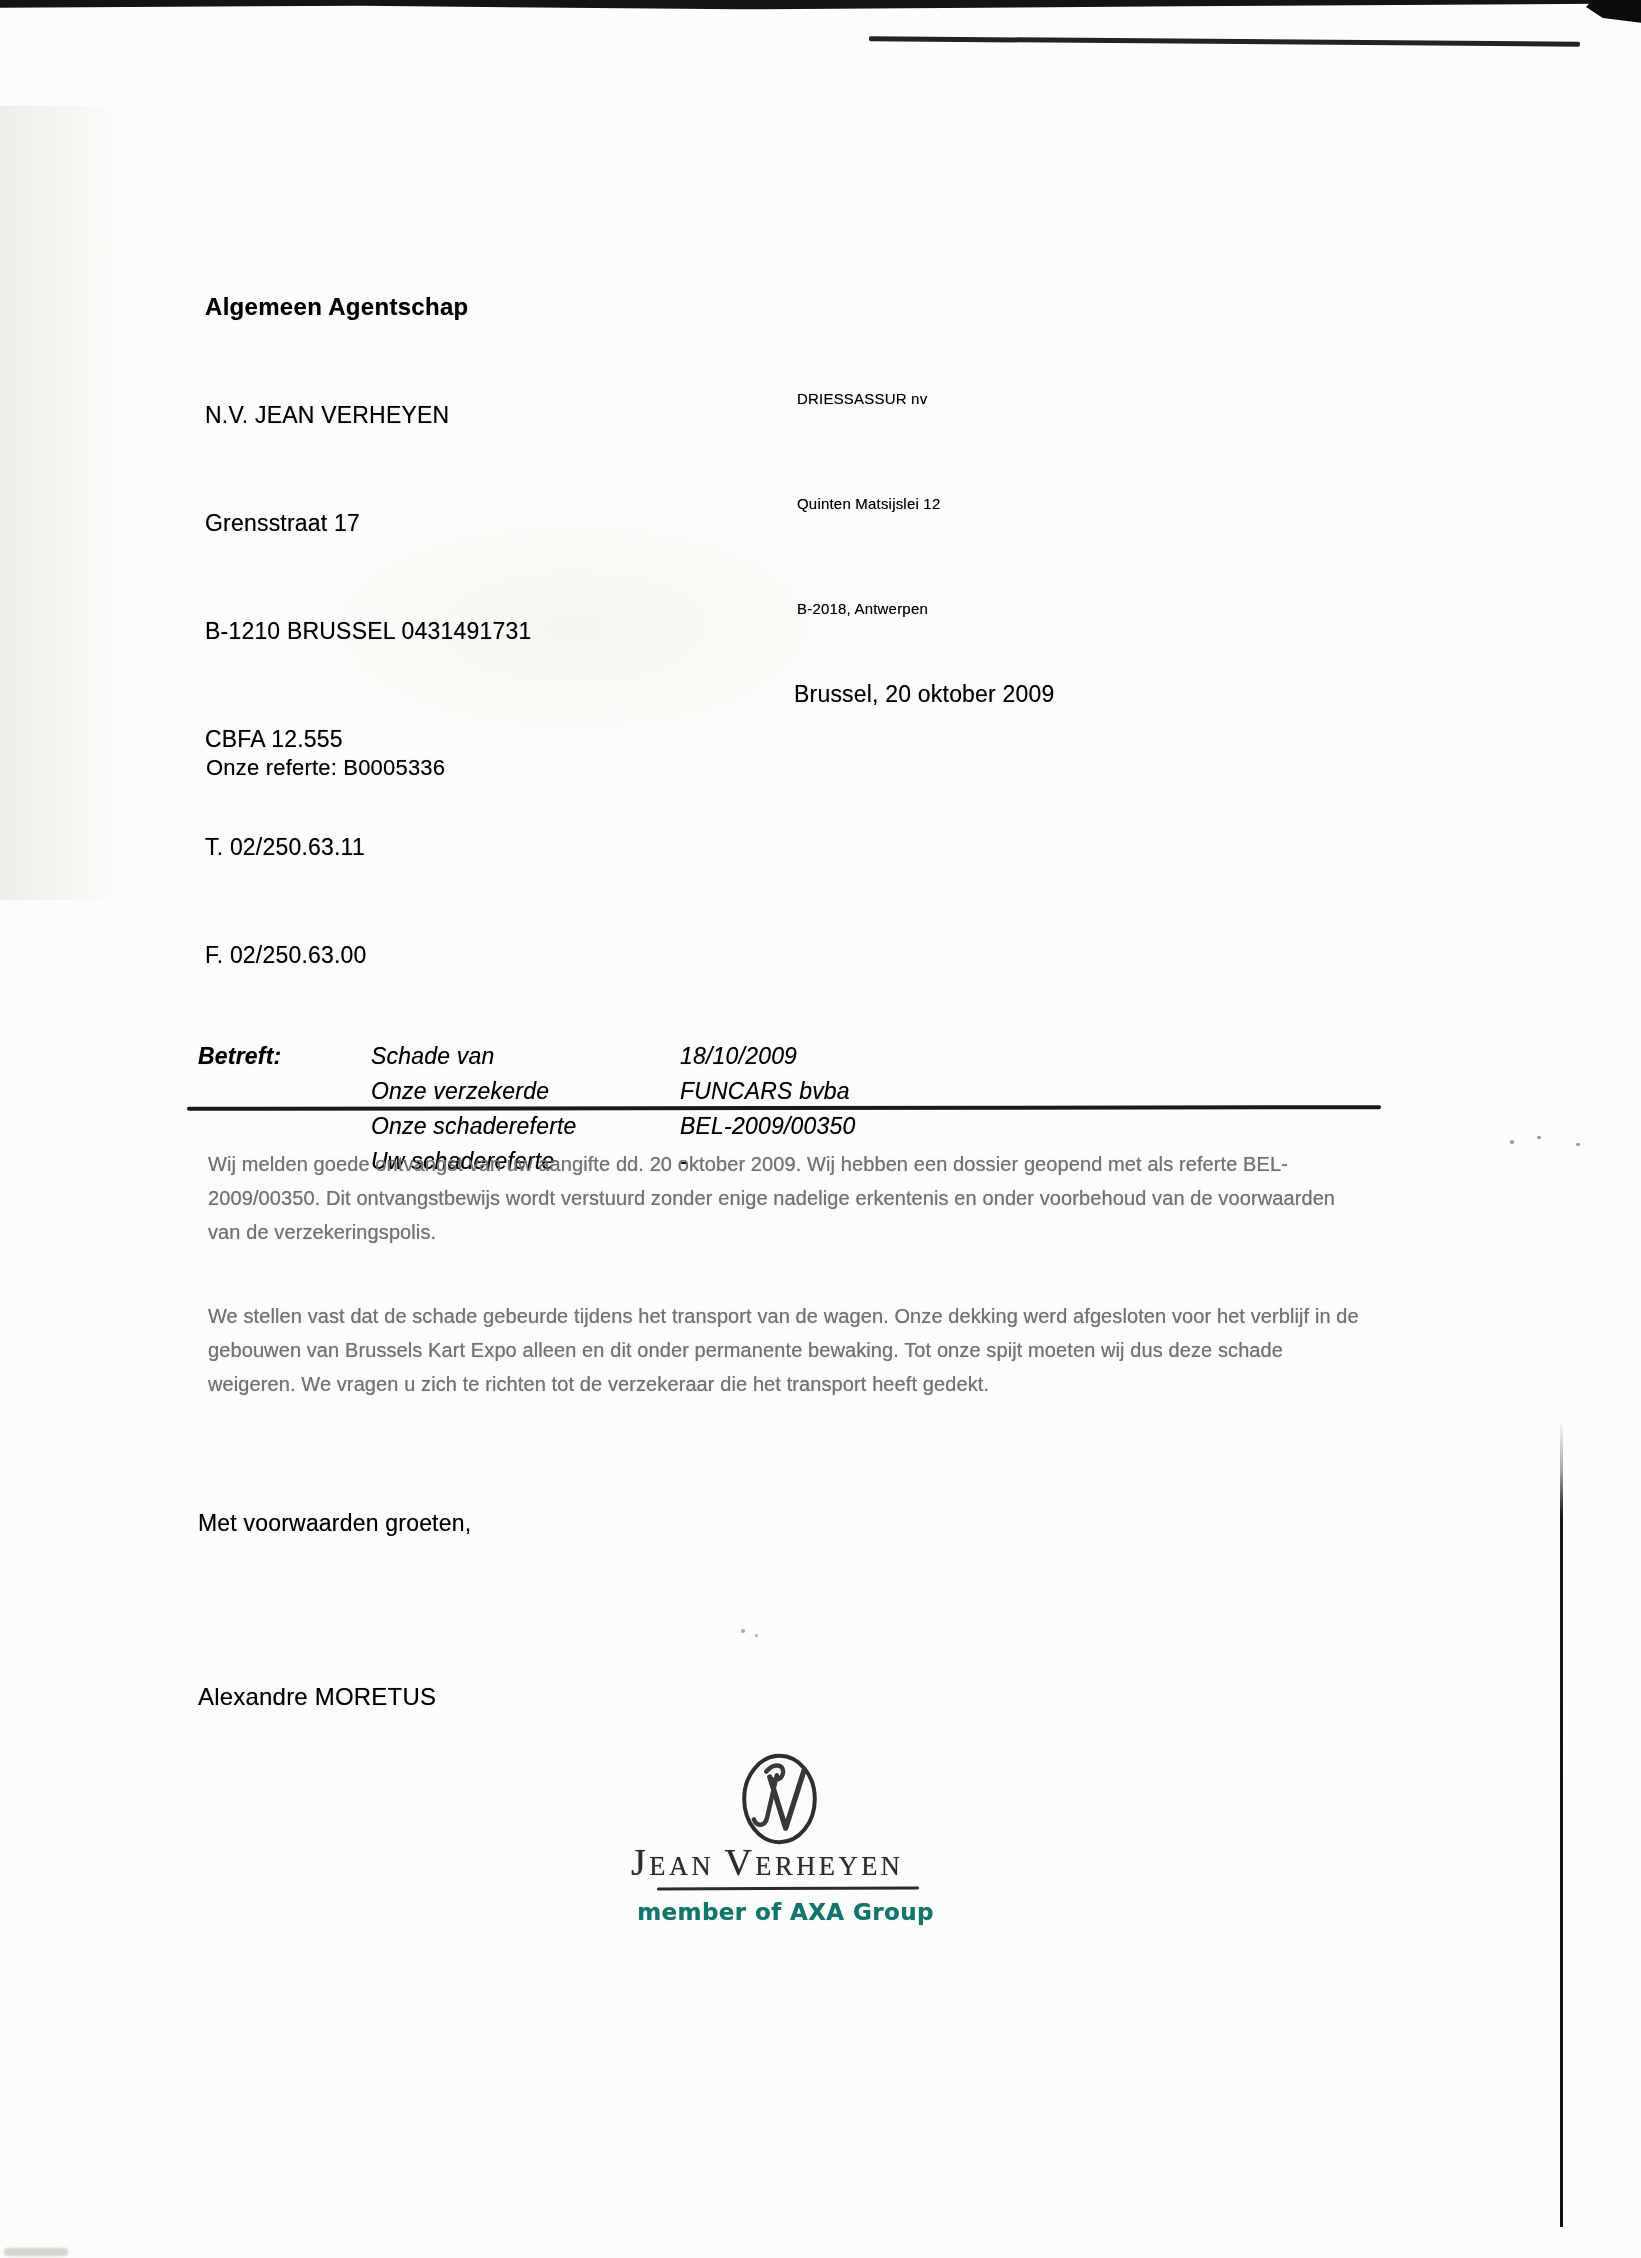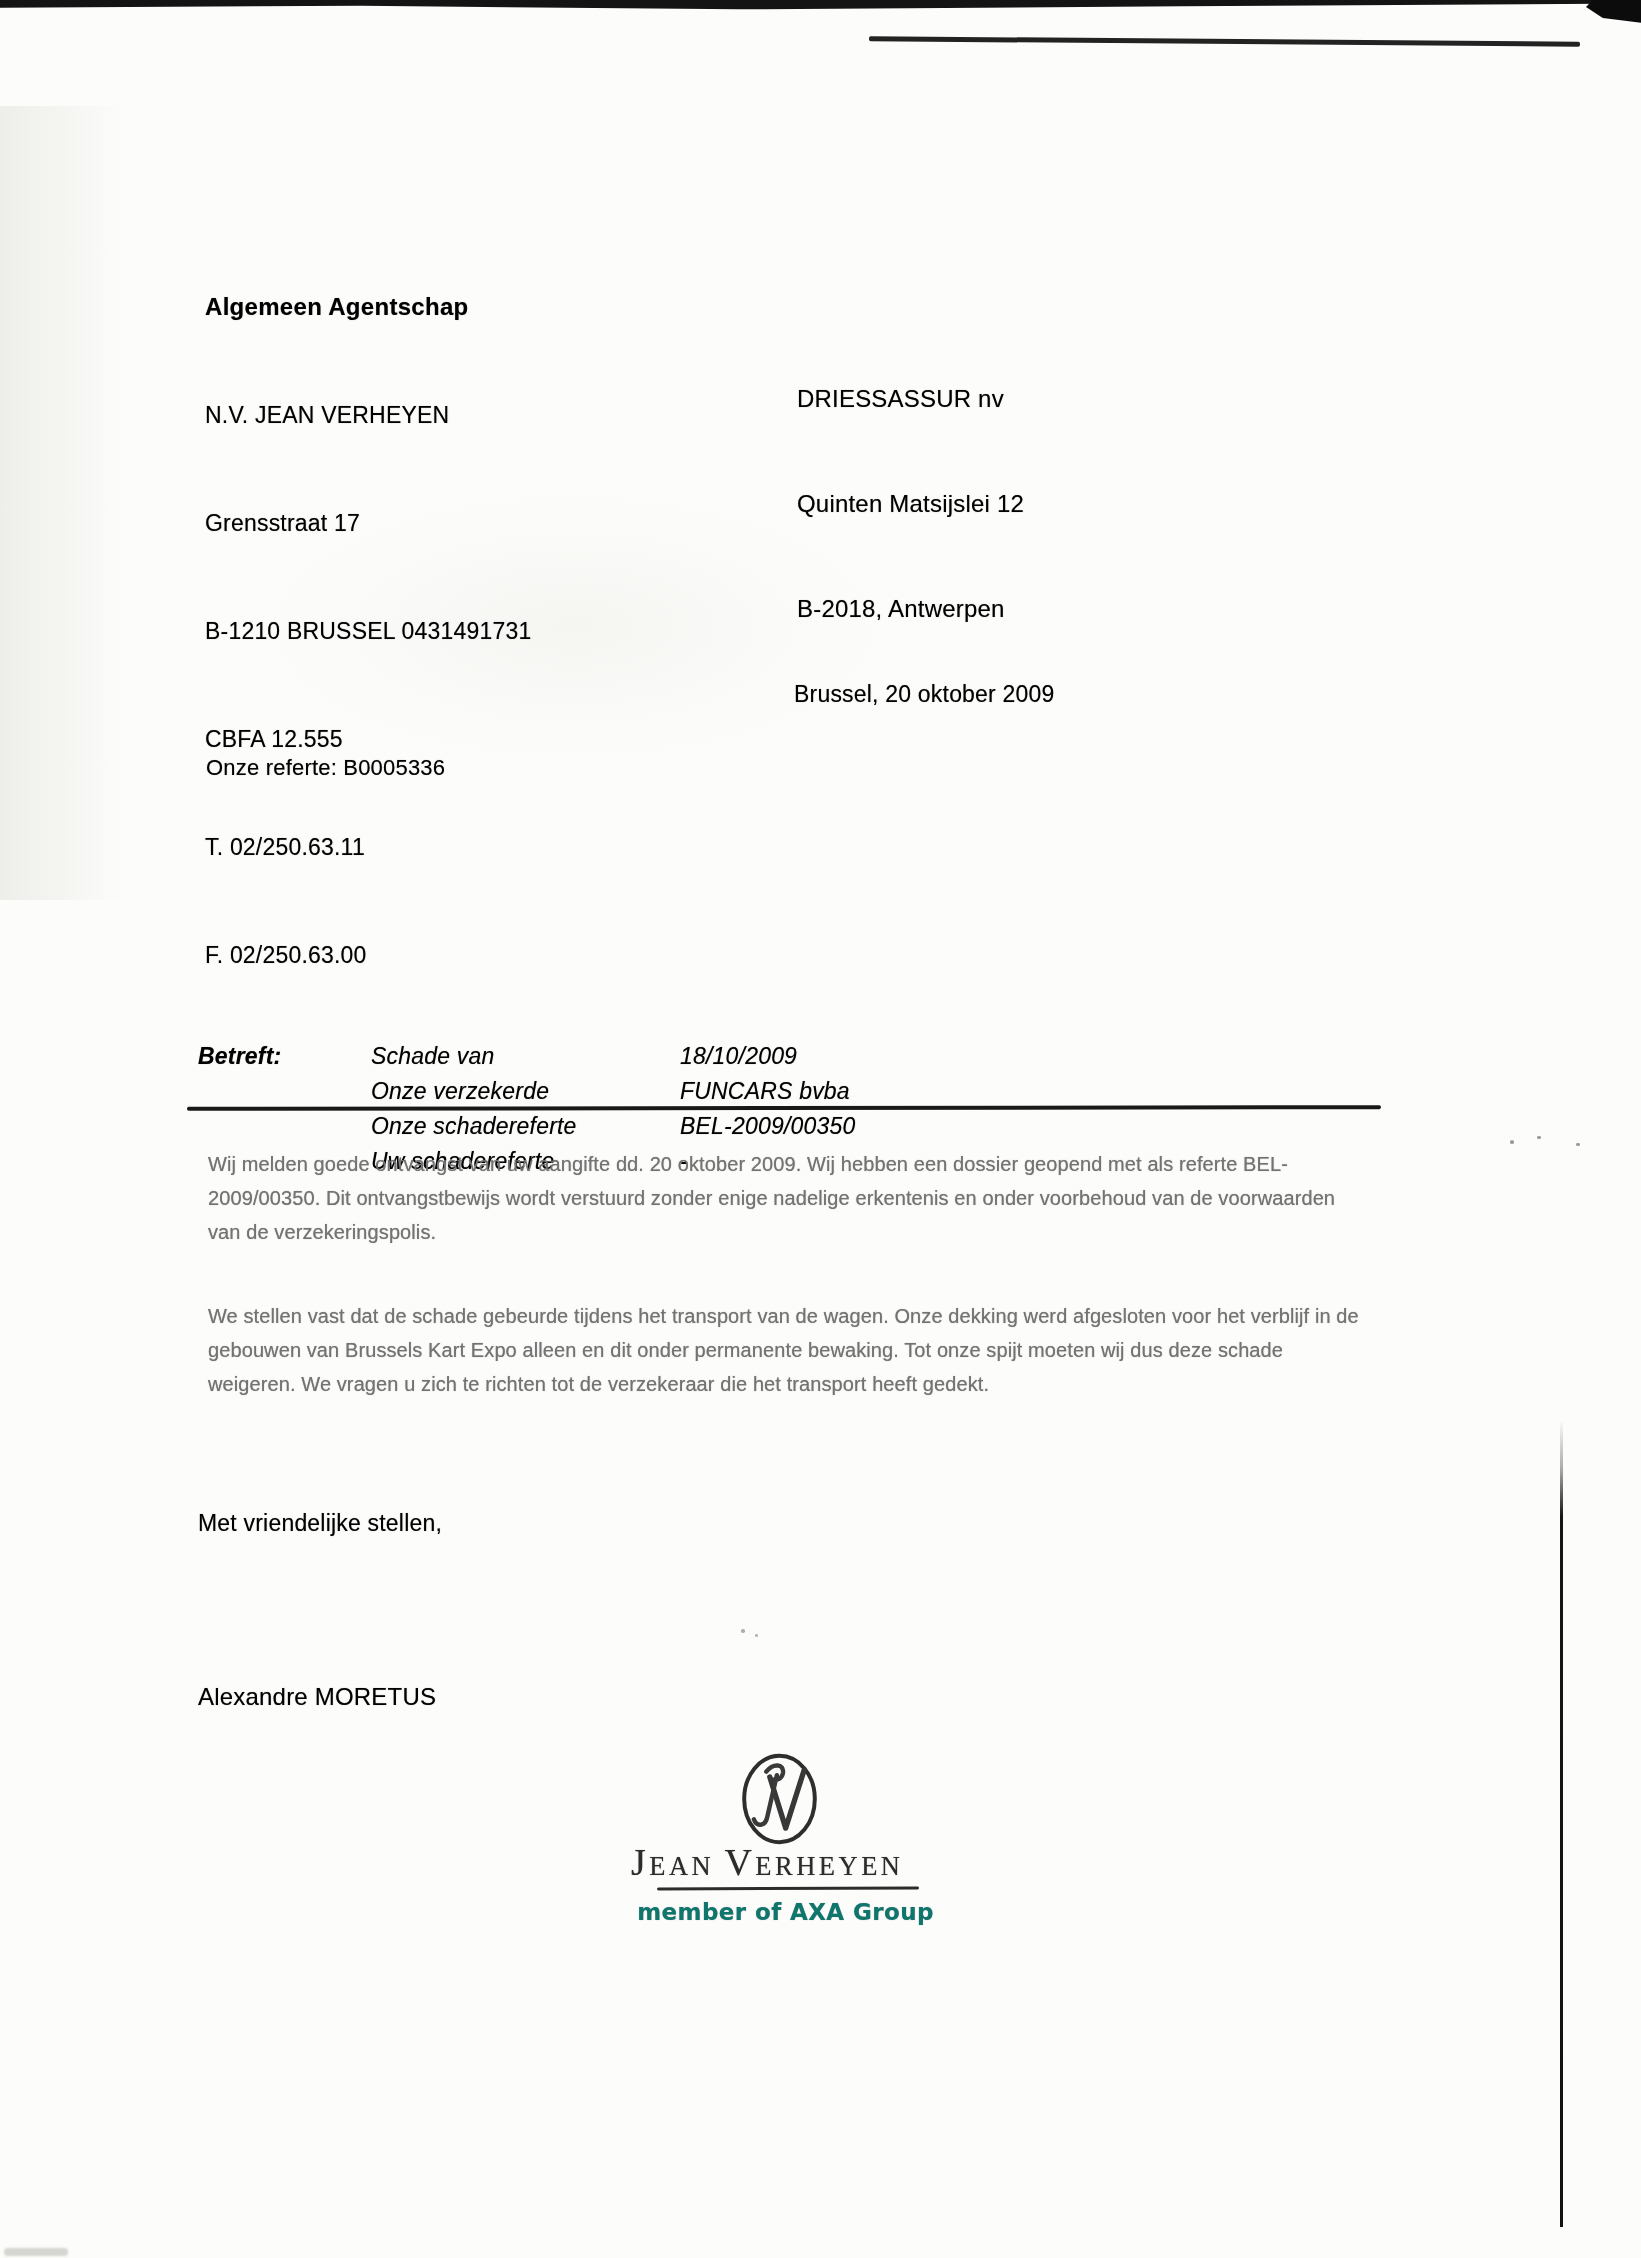--- a/index.html
+++ b/index.html
@@ -13,21 +13,21 @@
   }
   .abs{position:absolute;}
   .scantext{
     color:#000000;
     text-shadow:0 0 0.9px rgba(45,45,45,.55);
     letter-spacing:0.2px;
     white-space:pre;
   }
   .sender{top:217px;left:205px;font-size:23px;line-height:36px;}
   .sender .title{font-weight:700;font-size:24px;letter-spacing:0.3px;}
-  .recipient{top:311px;left:797px;font-size:24px;line-height:35px;}
+  .recipient{top:311px;left:797px;font-size:15px;line-height:35px;}
   .dateline{top:681px;left:794px;font-size:23px;}
   .reference{top:755px;left:206px;font-size:22px;}
   .subject{top:969px;left:198px;font-size:23px;line-height:35px;}
   .subject-grid{display:grid;grid-template-columns:173px 309px auto;font-style:italic;}
   .subject-grid .lbl{font-weight:700;}
   .para{
     left:208px;width:1151px;
     font-size:20px;line-height:34px;
     color:#737373;text-shadow:0 0 0.9px rgba(45,45,45,.5);
     letter-spacing:0.1px;
@@ -104,21 +104,21 @@
       <div>Uw schadereferte</div>
       <div>-</div>
     </div>
   </div>
 
   <div class="abs rule" style="top:1106px;left:187px;width:1194px;height:3.5px;transform:rotate(-0.08deg);background:#191919;"></div>
 
   <div class="abs scantext para" style="top:1147px;white-space:normal;">Wij melden goede ontvangst van uw aangifte dd. 20 oktober 2009. Wij hebben een dossier geopend met als referte BEL-2009/00350. Dit ontvangstbewijs wordt verstuurd zonder enige nadelige erkentenis en onder voorbehoud van de voorwaarden van de verzekeringspolis.</div>
   <div class="abs scantext para" style="top:1299px;white-space:normal;">We stellen vast dat de schade gebeurde tijdens het transport van de wagen. Onze dekking werd afgesloten voor het verblijf in de gebouwen van Brussels Kart Expo alleen en dit onder permanente bewaking. Tot onze spijt moeten wij dus deze schade weigeren. We vragen u zich te richten tot de verzekeraar die het transport heeft gedekt.</div>
 
-  <div class="abs scantext closing">Met vriendelijke stellen,</div>
+  <div class="abs scantext closing">Met voorwaarden groeten,</div>
 
   <div class="abs scantext signer">Alexandre MORETUS</div>
 
   <div class="abs" style="top:1752px;left:738px;width:83px;height:94px;">
     <svg width="83" height="94" viewBox="0 0 94 106">
       <ellipse cx="47" cy="53" rx="40" ry="49" fill="none" stroke="#2e2e2e" stroke-width="4.5"></ellipse>
       <path d="M36 28 L54 86 L75 20" fill="none" stroke="#383838" stroke-width="6" stroke-linecap="round" stroke-linejoin="round"></path>
       <path d="M32 22 C40 12 52 13 51 23 C50 31 42 33 37 30 M44 26 L33 74 C31 84 21 85 18 76" fill="none" stroke="#3a3a3a" stroke-width="5" stroke-linecap="round"></path>
     </svg>
   </div>

